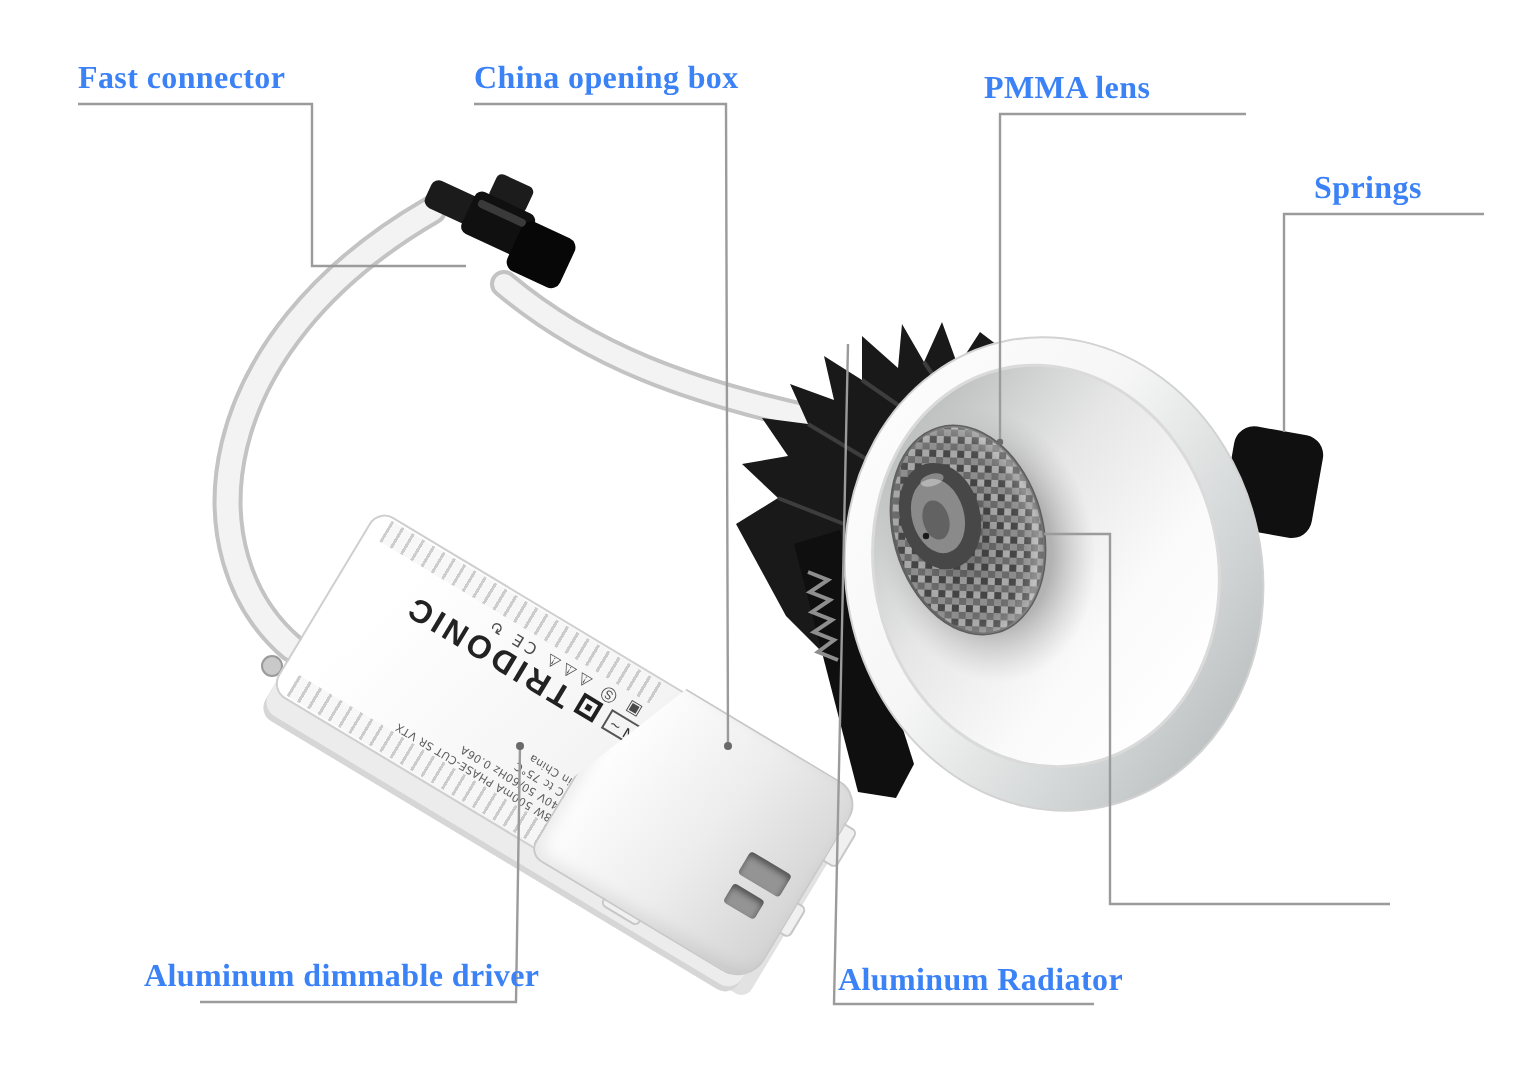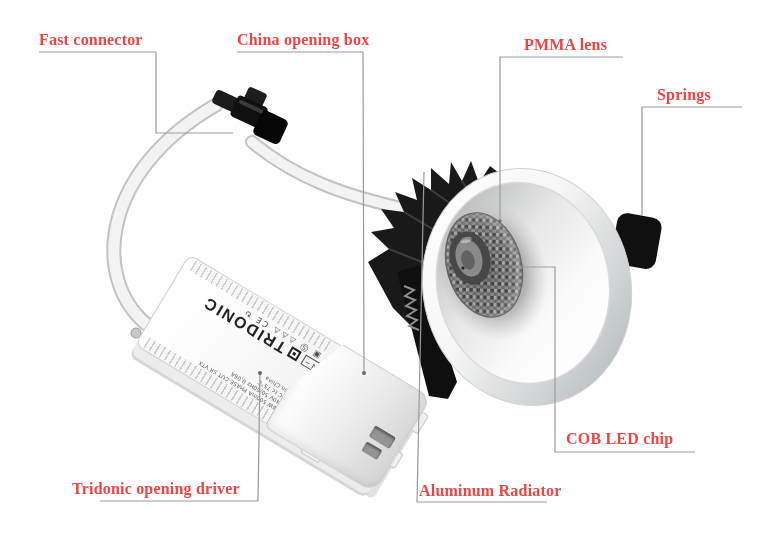--- a/index.html
+++ b/index.html
@@ -2,21 +2,21 @@
 <html><head>
 <meta charset="utf-8">
 <style>
   html,body{margin:0;padding:0;background:#ffffff;}
   #stage{position:relative;width:768px;height:544px;background:#ffffff;overflow:hidden;
          font-family:"Liberation Serif",serif;}
   svg{position:absolute;left:0;top:0;}
   #scene{z-index:1;}
   #leaders{z-index:6;pointer-events:none;}
 
-  .lbl{position:absolute;z-index:7;font-weight:bold;font-size:16px;color:#ef4444;
+  .lbl{position:absolute;z-index:7;font-weight:bold;font-size:16px;color:#3b82f6;
        white-space:nowrap;letter-spacing:.2px;}
 
   
   .driver{position:absolute;z-index:3;left:142px;top:318px;width:276px;height:104px;
           transform:rotate(31deg);border-radius:9px;border:1px solid #cfcfcf;
           background:linear-gradient(105deg,#ffffff 12%,#f4f4f4 55%,#e7e7e7 95%);
           box-shadow:0 11px 0 -1px #ececec, 0 14px 0 -1px #d6d6d6, 9px 13px 0 -3px #e2e2e2;}
   .ribs{position:absolute;left:8px;width:158px;height:12px;opacity:.85;
         background:repeating-linear-gradient(90deg,#c4c4c4 0 1.5px,#f6f6f6 1.5px 6px);}
   .ribs.top{top:1px;} .ribs.bottom{bottom:1px;}
@@ -169,18 +169,17 @@
     <polyline points="522,267 555,267 555,452 695,452"></polyline>
     <polyline points="424,172 417,502 547,502"></polyline>
     <polyline points="100,501 258,501 260,373"></polyline>
     <circle cx="364" cy="373" r="2" fill="#6a6a6a" stroke="none"></circle>
     <circle cx="260" cy="373" r="2" fill="#6a6a6a" stroke="none"></circle>
     <circle cx="500" cy="221" r="1.6" fill="#6a6a6a" stroke="none"></circle>
   </svg>
 
   <div class="lbl" style="left:39px;top:31px">Fast connector</div>
   <div class="lbl" style="left:237px;top:31px">China opening box</div>
-  <div class="lbl" style="left:524px;top:36px">PMMA lens</div>
+  <div class="lbl" style="left:492px;top:36px">PMMA lens</div>
   <div class="lbl" style="left:657px;top:86px">Springs</div>
-  <div class="lbl" style="left:72px;top:480px">Tridonic opening driver</div>
+  <div class="lbl" style="left:72px;top:480px">Aluminum dimmable driver</div>
   <div class="lbl" style="left:419px;top:482px">Aluminum Radiator</div>
-  <div class="lbl" style="left:566px;top:430px">COB LED chip</div>
 </div>
 
 </body></html>

